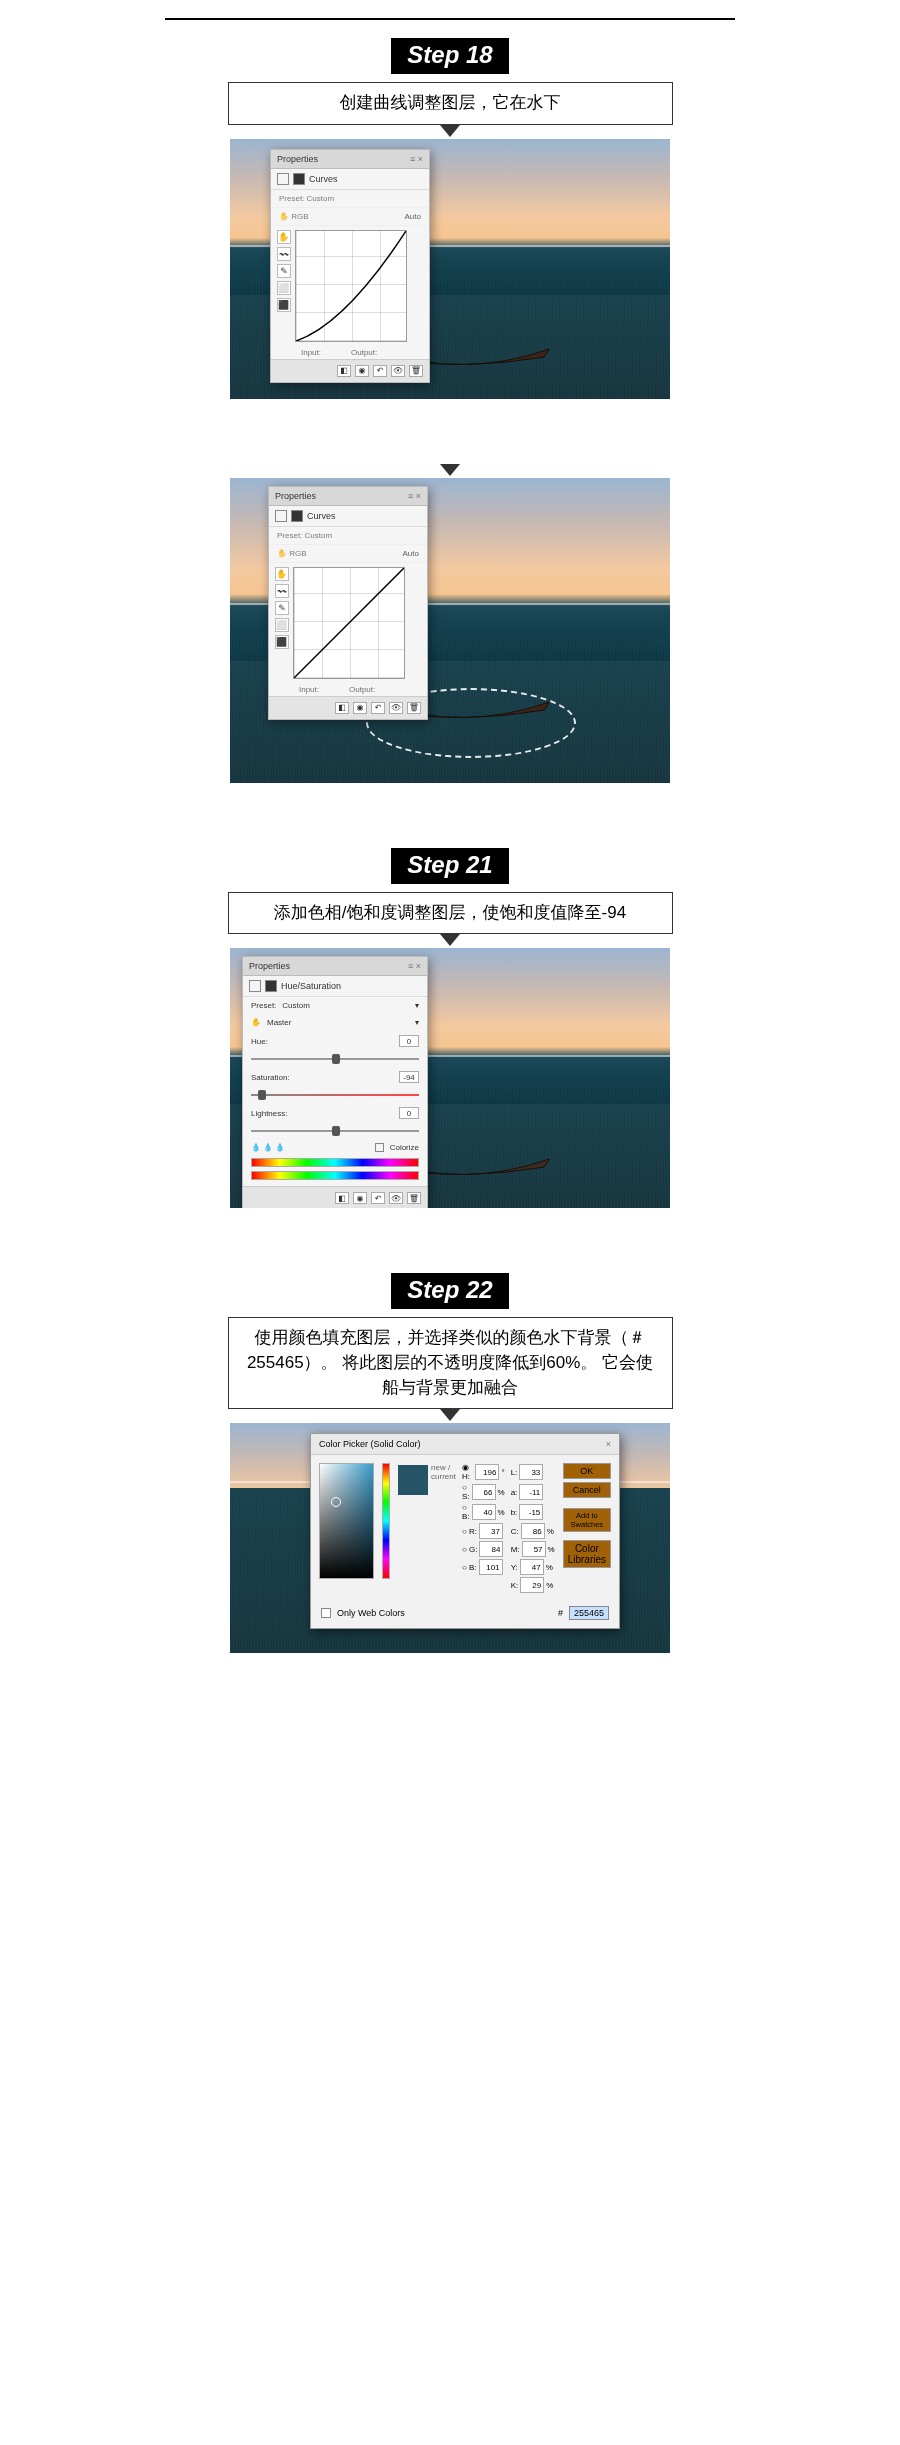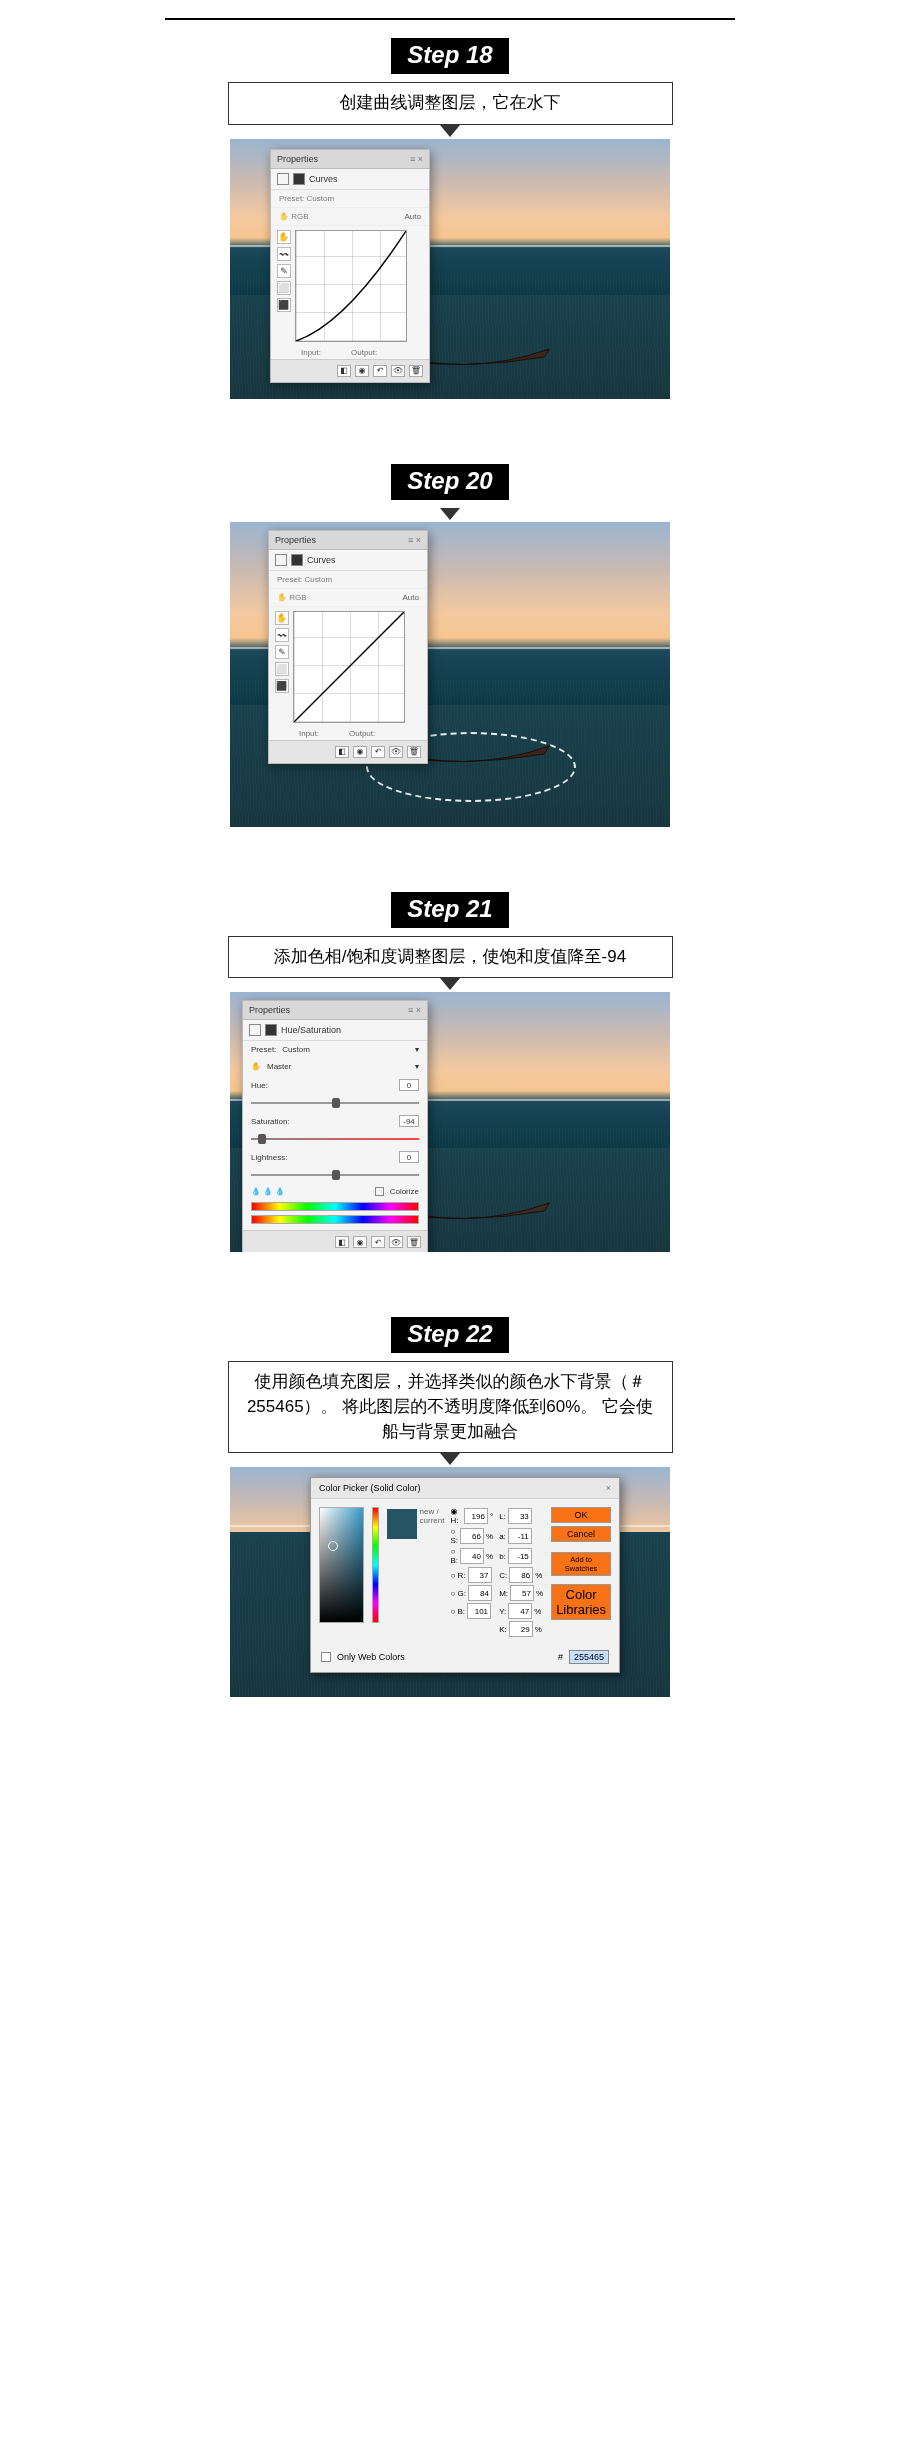--- a/index.html
+++ b/index.html
@@ -43,21 +43,21 @@
     .valbox{width:20px;height:12px;border:1px solid #aaa;background:#fff;text-align:center;font-size:8px;line-height:11px}
     
     .cp{position:absolute;left:80px;top:10px;width:310px;background:#f2f2f2;border:1px solid #999;box-shadow:2px 3px 10px rgba(0,0,0,.5);font-size:9px}
     .cp .t{background:#e8e8e8;padding:5px 8px;border-bottom:1px solid #ccc;display:flex;justify-content:space-between}
     .cp .t .x{opacity:.5}
     .cp .body{display:flex;padding:8px;gap:8px}
     .cp .grad{width:116px;height:116px;background:linear-gradient(to top,#000,transparent),linear-gradient(to right,#fff,#3a9cc9);position:relative;border:1px solid #aaa}
     .cp .grad .cursor{position:absolute;width:10px;height:10px;border:1.5px solid #fff;border-radius:50%;left:30%;top:33%;transform:translate(-50%,-50%)}
     .cp .hue{width:14px;height:116px;background:linear-gradient(red,#ff0 17%,#0f0 33%,#0ff 50%,#00f 67%,#f0f 83%,red);border:1px solid #aaa}
     .cp .right{display:flex;flex-direction:row;gap:3px;flex:1}
-    .cp .btn{border:1px solid #999;background:#f97316;padding:2px 4px;text-align:center;font-size:9px}
+    .cp .btn{border:1px solid #999;background:#a16207;padding:2px 4px;text-align:center;font-size:9px}
     .cp .sw{display:flex;flex-direction:column;margin:2px 0}
     .cp .sw div{width:30px;height:15px}
     .cp .nums{display:grid;grid-template-columns:1fr 1fr;gap:2px 6px;font-size:8px}
     .cp .nums div{display:flex;align-items:center;gap:2px}
     .cp .nums input{width:24px;height:16px;border:1px solid #aaa;font-size:8px;text-align:right;padding-right:2px}
     .cp .foot{display:flex;align-items:center;gap:6px;padding:5px 10px 8px;font-size:9px}
     .cp .hex{border:1px solid #888;background:#c8e0ff;padding:1px 4px;font-size:9px}
     .cp .cb{width:10px;height:10px;border:1px solid #888;background:#fff}
   </style>
 </head>
@@ -116,21 +116,20 @@
       <div class="footer">
           <span>◧</span>
           <span>◉</span>
           <span>↶</span>
           <span>👁</span>
           <span>🗑</span>
         </div>
     </div>
   </div>
 
-  <div class="center"><span class="step-label">Step 20</span></div>
   <div class="pointer"></div>
   <div class="illus large">
     <div class="sky"></div>
       <div class="waterline"></div>
       <div class="seafloor"></div>
       <div class="grass"></div>
     <div class="boat" style="top:71%"><svg viewBox="0 0 180 32">
           <path d="M5 10 Q90 38 175 8 L170 16 Q90 30 10 18 Z" fill="#3b251a" stroke="#1a0f08"></path>
         </svg></div>
     <div class="sel" style="top:69%"></div>
@@ -310,21 +309,21 @@
             <div></div>
               <div>K: <input value="29" style=""> %</div>
           </div>
         </div>
         <div style="display:flex;flex-direction:column;gap:3px;width:72px">
           <div class="btn">OK</div>
           <div class="btn">Cancel</div>
           <div style="height:4px"></div>
           <div class="btn" style="font-size:7.5px">Add to Swatches</div>
           <div style="height:2px"></div>
-          <div class="btn" style="font-size:13px">Color Libraries</div>
+          <div class="btn" style="font-size:10px">Color Libraries</div>
         </div>
       </div>
       <div class="foot">
         <span class="cb"></span>
         <span>Only Web Colors</span>
         <span style="flex:1"></span>
         <span>#</span>
         <span class="hex">255465</span>
       </div>
     </div>

